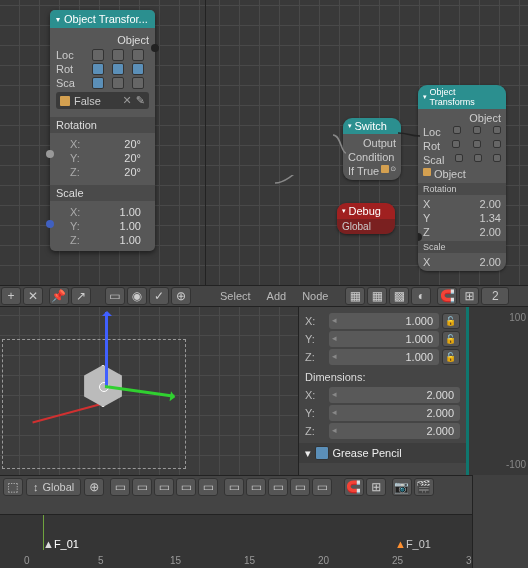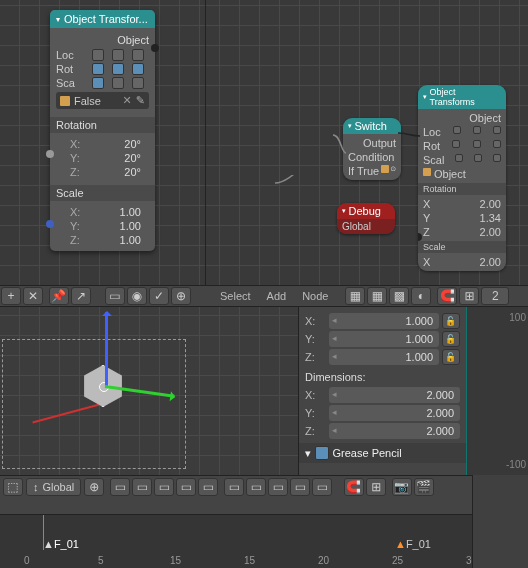--- a/index.html
+++ b/index.html
@@ -60,21 +60,21 @@
 .np-row { display: flex; align-items: center; margin: 2px 0; }
 .np-row .k { width: 24px; color: #bbb; }
 .np-field { flex: 1; background: #595959; border-radius: 3px; padding: 2px 6px; color: #ddd; text-align: right; position: relative; }
 .np-field::before { content:"◂"; position:absolute; left:3px; color:#888; font-size:9px; }
 .np-field::after { content:"▸"; position:absolute; right:3px; color:#888; font-size:9px; display:none; }
 .np-lock { width: 18px; height: 16px; background: #555; border: 1px solid #333; border-radius: 3px; margin-left: 3px; display: flex; align-items: center; justify-content: center; font-size: 9px; color: #aaa; }
 .np-hdr { color: #ddd; padding: 4px 0 2px; }
 .np-panel-hdr { display:flex; align-items:center; gap:4px; background: #3d3d3d; margin: 4px -6px 0; padding: 3px 6px; font-size: 13px; color: #eee; }
 
 
-.vscrub { position: absolute; left: 466px; top: 307px; width: 62px; height: 168px; background: #383838; border-left:1px solid #0f766e; }
+.vscrub { position: absolute; left: 466px; top: 307px; width: 62px; height: 168px; background: #383838; border-left:3px solid #0f766e; }
 .vscrub .tick { position:absolute; right:2px; color:#888; font-size:10px; }
 
 
 .hdr3d { position: absolute; left: 0; top: 475px; width: 472px; height: 22px; background: #444; border-top: 1px solid #222; display:flex; align-items:center; padding: 0 2px; }
 .hdr3d .sel { background: #555; border: 1px solid #333; border-radius: 3px; padding: 2px 6px; display:flex; align-items:center; gap:4px; color:#ccc; margin: 0 2px; }
 
 
 .timeline { position: absolute; left: 0; top: 497px; width: 472px; height: 71px; background: #3a3a3a; }
 .timeline .thdr { height: 18px; background: #444; border-bottom: 1px solid #222; }
 .timeline .track { position: relative; height: 35px; background: #353535; }

